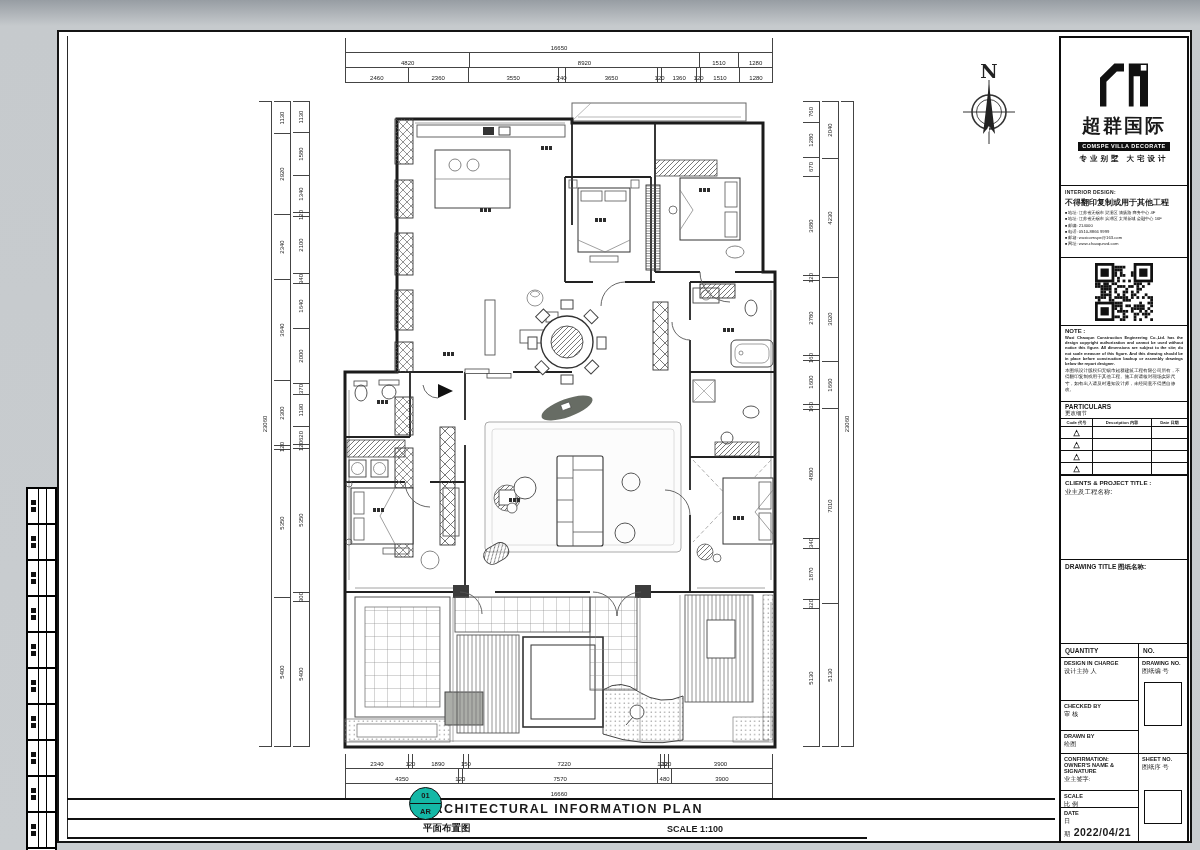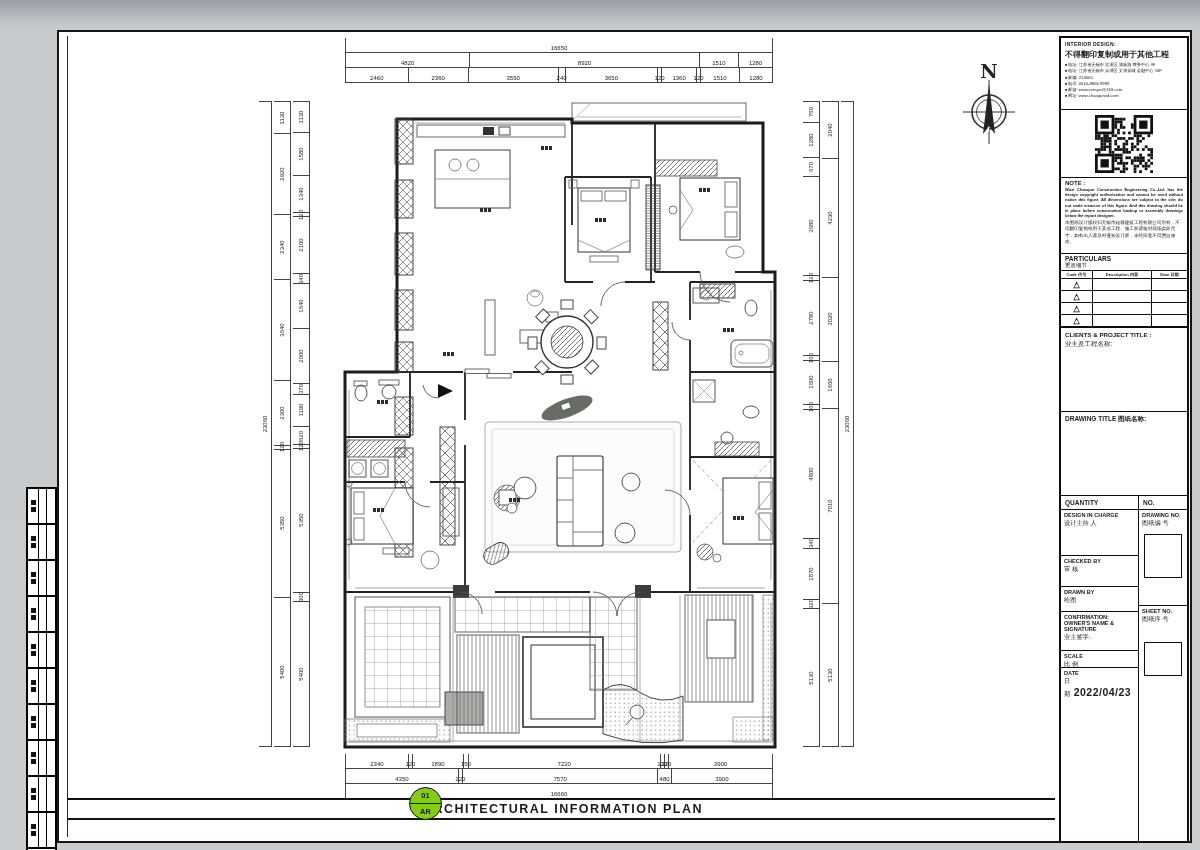--- a/index.html
+++ b/index.html
@@ -47,21 +47,21 @@
   
   .caption { position:absolute; left:8px; top:766px; width:988px; }
   .cap-row1 { height:22px; border-top:2px solid #111; border-bottom:2px solid #111;
     padding-left:356px; display:flex; align-items:center; }
   .cap-row2 { height:19px; width:800px; border-bottom:2px solid #111;
     padding-left:356px; display:flex; align-items:center; position:relative; }
   .cap-en { font-size:12.5px; font-weight:bold; letter-spacing:1.5px; }
   .cap-cn { font-size:9.5px; font-weight:bold; }
   .cap-scale { position:absolute; left:600px; font-size:9px; font-weight:bold; }
   .cap-circle { position:absolute; left:342px; top:-11px; width:33px; height:33px;
-    border:1.5px solid #111; border-radius:50%; background:#84cc16; display:flex; flex-direction:column;justify-content:flex-end; }
+    border:1.5px solid #111; border-radius:50%; background:#14b8a6; display:flex; flex-direction:column;justify-content:flex-end; }
   .cap-circle .half { flex:1; display:flex; align-items:center; justify-content:center;
     font-size:7.5px; font-weight:bold; }
   .cap-circle .half:first-child { border-bottom:1.2px solid #111; }
 
   
   .titleblock { position:absolute; left:1000px; top:4px; width:130px; height:807px;
     border:2.5px solid #0d0d0d; display:flex; flex-direction:column; background:#fff; }
   .tb-sec { border-bottom:1.5px solid #0d0d0d; overflow:hidden; position:relative; }
   .tb-logo { height:148px; display:flex; flex-direction:column; align-items:center; justify-content:center; gap:3px; }
   .logo-cn { font-size:19px; font-weight:bold; letter-spacing:2px; }
@@ -695,28 +695,42 @@
         <use href="#chip" x="388" y="238"></use>
         <use href="#chip" x="108" y="262"></use>
         <use href="#chip" x="206" y="56"></use>
       </svg>
     </div>
 
     <div class="caption">
       <div class="cap-row1">
         <span class="cap-en">ARCHITECTURAL INFORMATION PLAN</span>
       </div>
+      <div class="cap-row2">
+        <span class="cap-cn">平面布置图</span>
+        <span class="cap-scale">SCALE 1:100</span>
+      </div>
       <div class="cap-circle">
         <div class="half">01</div>
         <div class="half">AR</div>
       </div>
     </div>
 
     <div class="titleblock">
 
+      <div class="tb-sec tb-logo">
+        <svg viewBox="0 0 80 62" width="64" height="50">
+          <path d="M10,58 L10,22 L28,4 L40,4 L40,14 L31,14 L18,27 L18,58 Z" fill="#111"></path>
+          <path d="M46,4 L70,4 L70,58 L60,58 L60,20 L52,20 L52,58 L46,58 Z" fill="#111"></path>
+          <rect x="61" y="6" width="7" height="7" fill="#fff"></rect>
+        </svg>
+        <div class="logo-cn">超群国际</div>
+        <div class="logo-bar">COMSPE VILLA DECORATE</div>
+        <div class="logo-tag">专业别墅 大宅设计</div>
+      </div>
 
       <div class="tb-sec tb-interior">
         <div class="h">INTERIOR DESIGN:</div>
         <div class="company">不得翻印复制或用于其他工程</div>
         <div class="line">地址: 江苏省无锡市 梁溪区 清扬路 商务中心 4F</div>
         <div class="line">地址: 江苏省无锡市 滨湖区 太湖新城 金融中心 16F</div>
         <div class="line">邮编: 214000</div>
         <div class="line">电话: 0510-8866 9999</div>
         <div class="line">邮箱: wuxicomspe@163.com</div>
         <div class="line">网址: www.chaoqunvd.com</div>
@@ -956,21 +970,21 @@
             <span class="en">CONFIRMATION:</span>
             <span class="en">OWNER'S NAME &amp; SIGNATURE</span>
             <span class="cn">业主签字:</span>
           </div>
           <div class="cell c-scale">
             <span class="en">SCALE</span>
             <span class="cn">比 例</span>
           </div>
           <div class="cell c-date">
             <span class="en">DATE</span>
-            <span class="cn"><span>日期</span>&nbsp;&nbsp;<span class="val">2022/04/23</span></span>
+            <span class="cn"><span>日期</span>&nbsp;&nbsp;<span class="val">2022/04/21</span></span>
           </div>
         </div>
         <div class="tbb-right">
           <div class="cell c-dno">
             <span class="en">DRAWING NO.</span>
             <span class="cn">图纸编 号</span>
             <span class="small-box"></span>
           </div>
           <div class="cell c-sno">
             <span class="en">SHEET NO.</span>

